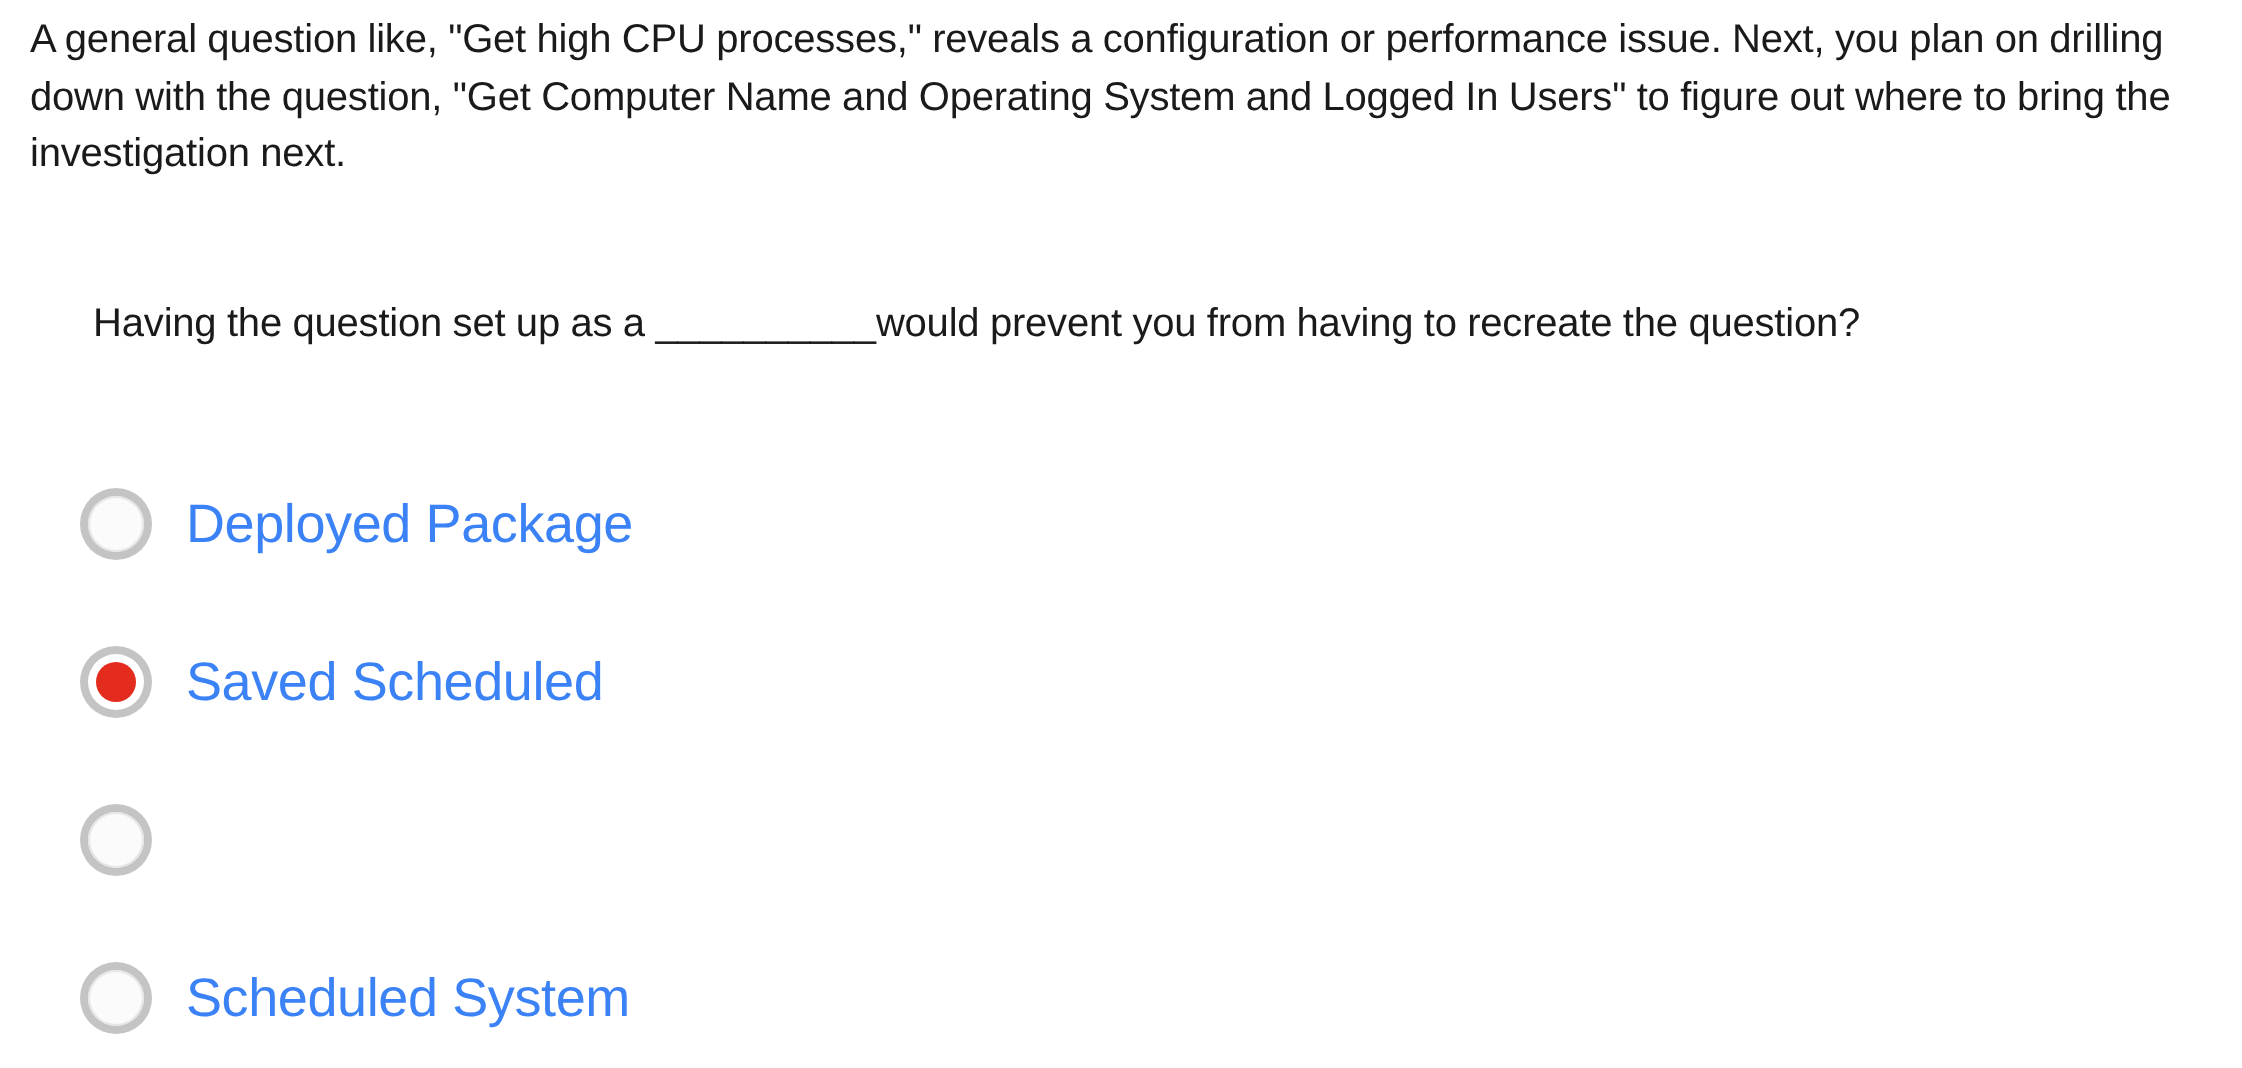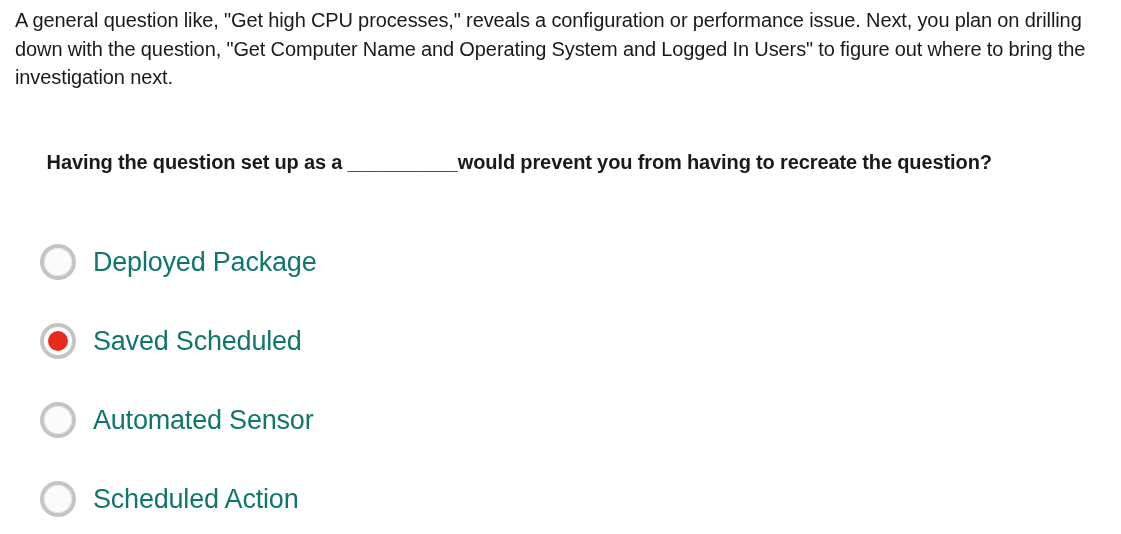--- a/index.html
+++ b/index.html
@@ -35,21 +35,20 @@
     font-size: 20px;
     line-height: 28.5px;
     color: #1a1a1a;
     letter-spacing: -0.1px;
     white-space: pre-wrap;
     word-spacing: -0.2px;
   }
 
   .stem-para.second {
     margin-top: 28px;
-    font-weight: bold;
   }
 
   .blank {
     text-decoration: none;
     border-bottom: 0;
   }
 
   
   .options {
     position: absolute;
@@ -104,21 +103,21 @@
     width: 20px;
     height: 20px;
     border-radius: 50%;
     background: #e32b1e;
   }
 
   .option-label {
     margin-left: 17px;
     font-size: 27px;
     line-height: 30px;
-    color: #0f766e;
+    color: #3b82f6;
     letter-spacing: -0.2px;
     white-space: nowrap;
   }
 </style>
 </head>
 <body>
 
 <div class="page">
 
   <div class="stem">
@@ -136,23 +135,22 @@
       <span class="option-label">Deployed Package</span>
     </div>
 
     <div class="option-row">
       <span class="radio checked"></span>
       <span class="option-label">Saved Scheduled</span>
     </div>
 
     <div class="option-row">
       <span class="radio"></span>
-      <span class="option-label">Automated Sensor</span>
     </div>
 
     <div class="option-row">
       <span class="radio"></span>
-      <span class="option-label">Scheduled Action</span>
+      <span class="option-label">Scheduled System</span>
     </div>
 
   </div>
 
 </div>
 
 </body></html>

